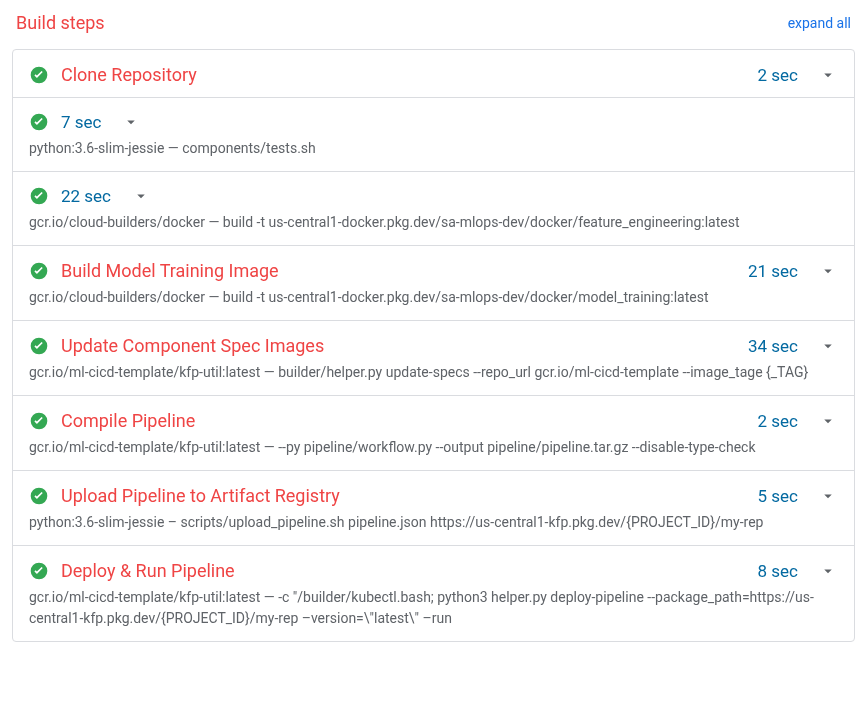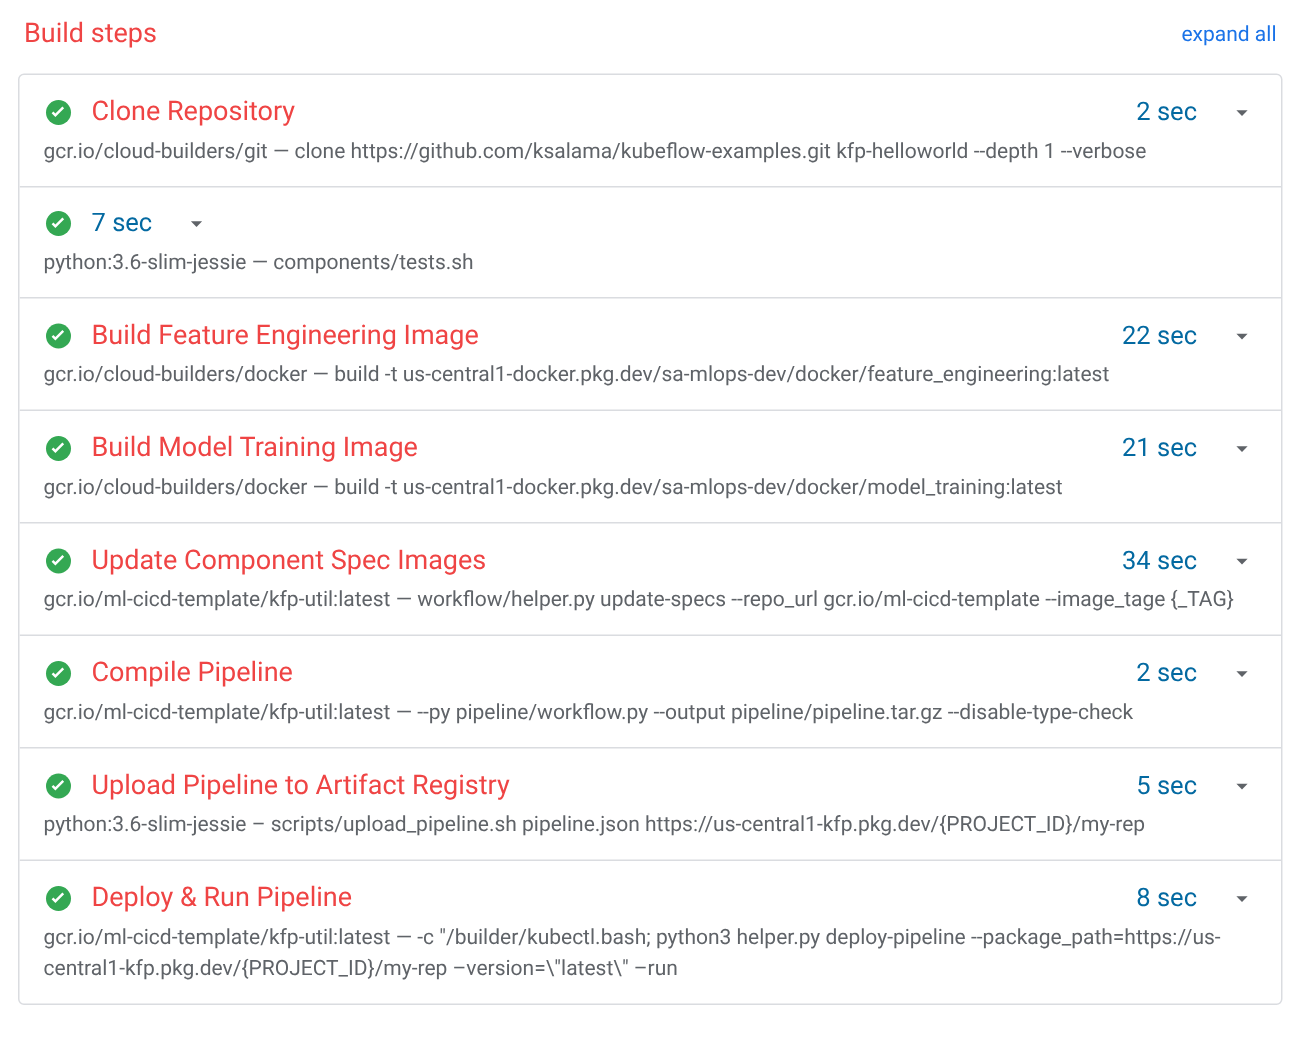--- a/index.html
+++ b/index.html
@@ -112,21 +112,20 @@
           </svg>
       </span>
       <span class="step-title">Clone Repository</span>
       <span class="step-duration">2 sec</span>
       <span class="chevron">
         <svg viewBox="0 0 24 24">
             <path d="M7 10l5 5 5-5z"></path>
           </svg>
       </span>
     </div>
-    <div class="step-command">gcr.io/cloud-builders/git — clone https://github.com/ksalama/kubeflow-examples.git kfp-helloworld --depth 1 --verbose</div>
   </div>
 
   <div class="step">
     <div class="step-row">
       <span class="check-icon">
         <svg viewBox="0 0 24 24">
             <circle cx="12" cy="12" r="10" fill="#34a853"></circle>
             <path d="M9.5 15.5l-3-3 1.4-1.4 1.6 1.6 5.6-5.6 1.4 1.4z" fill="#fff"></path>
           </svg>
       </span>
@@ -141,21 +140,20 @@
   </div>
 
   <div class="step">
     <div class="step-row">
       <span class="check-icon">
         <svg viewBox="0 0 24 24">
             <circle cx="12" cy="12" r="10" fill="#34a853"></circle>
             <path d="M9.5 15.5l-3-3 1.4-1.4 1.6 1.6 5.6-5.6 1.4 1.4z" fill="#fff"></path>
           </svg>
       </span>
-      <span class="step-title">Build Feature Engineering Image</span>
       <span class="step-duration">22 sec</span>
       <span class="chevron">
         <svg viewBox="0 0 24 24">
             <path d="M7 10l5 5 5-5z"></path>
           </svg>
       </span>
     </div>
     <div class="step-command">gcr.io/cloud-builders/docker — build -t us-central1-docker.pkg.dev/sa-mlops-dev/docker/feature_engineering:latest</div>
   </div>
 
@@ -187,21 +185,21 @@
           </svg>
       </span>
       <span class="step-title">Update Component Spec Images</span>
       <span class="step-duration">34 sec</span>
       <span class="chevron">
         <svg viewBox="0 0 24 24">
             <path d="M7 10l5 5 5-5z"></path>
           </svg>
       </span>
     </div>
-    <div class="step-command">gcr.io/ml-cicd-template/kfp-util:latest — workflow/helper.py update-specs --repo_url gcr.io/ml-cicd-template --image_tage {_TAG}</div>
+    <div class="step-command">gcr.io/ml-cicd-template/kfp-util:latest — builder/helper.py update-specs --repo_url gcr.io/ml-cicd-template --image_tage {_TAG}</div>
   </div>
 
   <div class="step">
     <div class="step-row">
       <span class="check-icon">
         <svg viewBox="0 0 24 24">
             <circle cx="12" cy="12" r="10" fill="#34a853"></circle>
             <path d="M9.5 15.5l-3-3 1.4-1.4 1.6 1.6 5.6-5.6 1.4 1.4z" fill="#fff"></path>
           </svg>
       </span>

